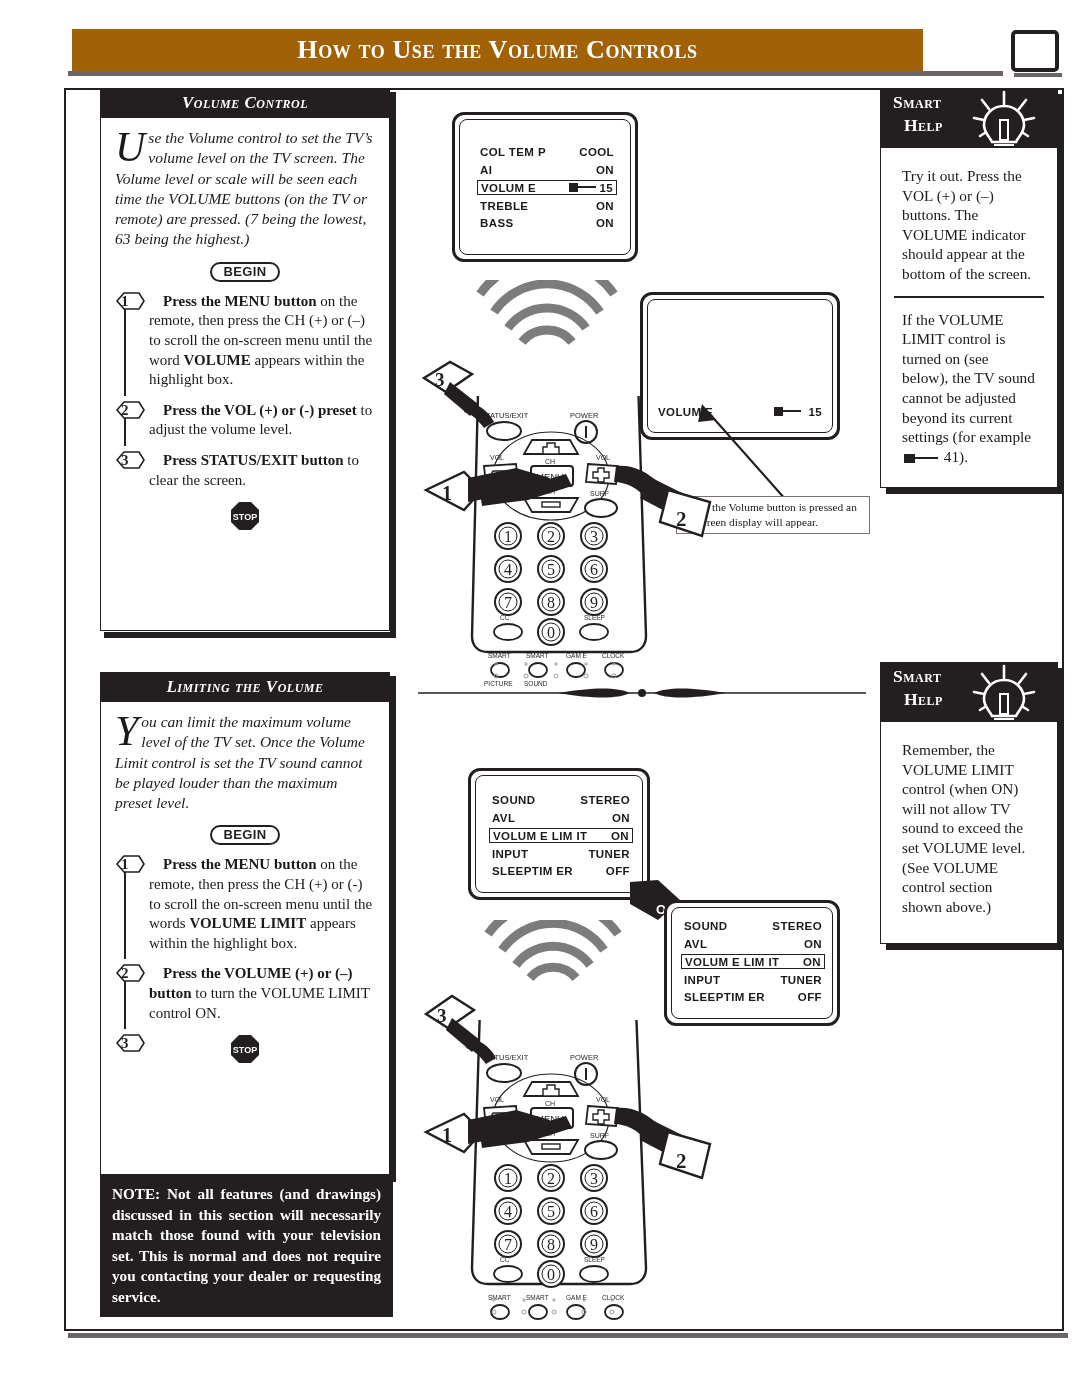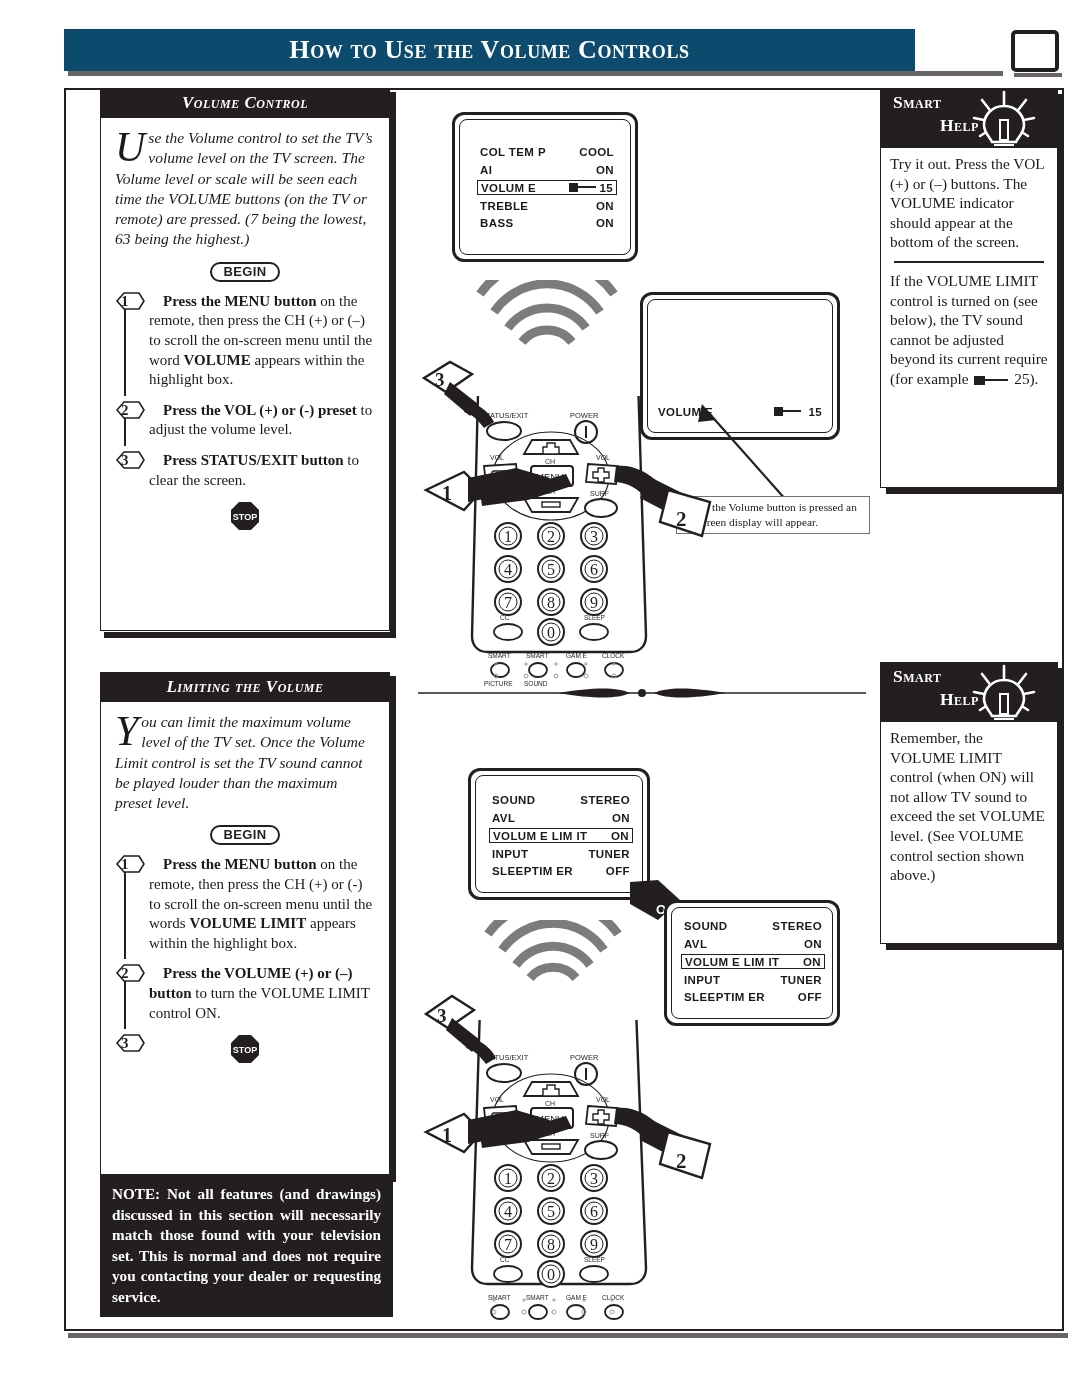--- a/index.html
+++ b/index.html
@@ -8,22 +8,22 @@
     width:1080px; height:1397px;
     background:#ffffff;
     font-family:"Liberation Serif", serif;
     color:#1a1a1a;
     position:relative;
     overflow:hidden;
   }
 
   
   .title-bar{
-    position:absolute; left:64px; top:29px; width:851px; height:42px;
-    background:#0c4a6e;
+    position:absolute; left:72px; top:29px; width:851px; height:42px;
+    background:#a16207;
     display:flex; align-items:center; justify-content:center;
   }
   .title-text{
     color:#ffffff;
     font-family:"Liberation Serif", serif;
     font-size:26px; font-weight:bold;
     letter-spacing:.6px;
     font-variant:small-caps;
   }
   .tv-corner-icon{
@@ -126,28 +126,28 @@
   .sh-head{
     height:60px; background:#231f20; position:relative; color:#fff;
   }
   .sh-head .w1, .sh-head .w2{
     position:absolute; left:13px;
     font-family:"Liberation Serif", serif;
     font-weight:bold; font-variant:small-caps; font-size:17.5px;
     letter-spacing:.5px;
   }
   .sh-head .w1{ top:4px; }
-  .sh-head .w2{ top:27px; left:24px;margin-left:36px; }
+  .sh-head .w2{ top:27px; left:24px; }
   .sh-bulb{ position:absolute; right:6px; top:-6px; }
   .sh-body{
     border:1.6px solid #231f20; border-top:none; background:#fff;
     padding:6px 9px 10px 9px;
     font-size:15.3px; line-height:19.6px;
   }
-  .sh-body p{ margin:0; }
+  .sh-body p{ margin:12px; }
   .sh-hr{ border:none; border-top:2px solid #231f20; margin:9px 4px 8px 4px; }
   .sh-shadow{ position:absolute; background:#231f20; }
 
   #smart-help-1{ left:880px; top:88px; width:178px; }
   #smart-help-1 .sh-body{ height:340px; }
   #smart-help-2{ left:880px; top:662px; width:178px; }
   #smart-help-2 .sh-body{ height:222px; }
 
   .vol-inline-bar{
     display:inline-block; vertical-align:middle;
@@ -376,21 +376,21 @@
         <rect x="44" y="38" width="8" height="20" fill="#231f20" stroke="#fff" stroke-width="2"></rect>
         <g stroke="#fff" stroke-width="2" fill="none">
           <line x1="38" y1="63" x2="58" y2="63"></line>
         </g>
       </svg>
     </span>
   </div>
   <div class="sh-body">
     <p>Try it out. Press the VOL (+) or (–) buttons. The VOLUME indicator should appear at the bottom of the screen.</p>
     <hr class="sh-hr">
-    <p><span>If the VOLUME LIMIT control is turned on (see below), the TV sound cannot be adjusted beyond its current require (for example </span><span class="vol-inline-bar"><span class="knob"></span><span class="line"></span></span><span> 25).</span></p>
+    <p><span>If the VOLUME LIMIT control is turned on (see below), the TV sound cannot be adjusted beyond its current settings (for example </span><span class="vol-inline-bar"><span class="knob"></span><span class="line"></span></span><span> 41).</span></p>
   </div>
   <div class="sh-shadow" style="left:178px;top:6px;width:6px;height:400px;"></div>
   <div class="sh-shadow" style="left:6px;top:400px;width:178px;height:6px;"></div>
 </div>
 
 <div class="smart-help" id="smart-help-2">
   <div class="sh-head">
     <span class="w1">Smart</span>
     <span class="w2">Help</span>
     <span class="sh-bulb">

